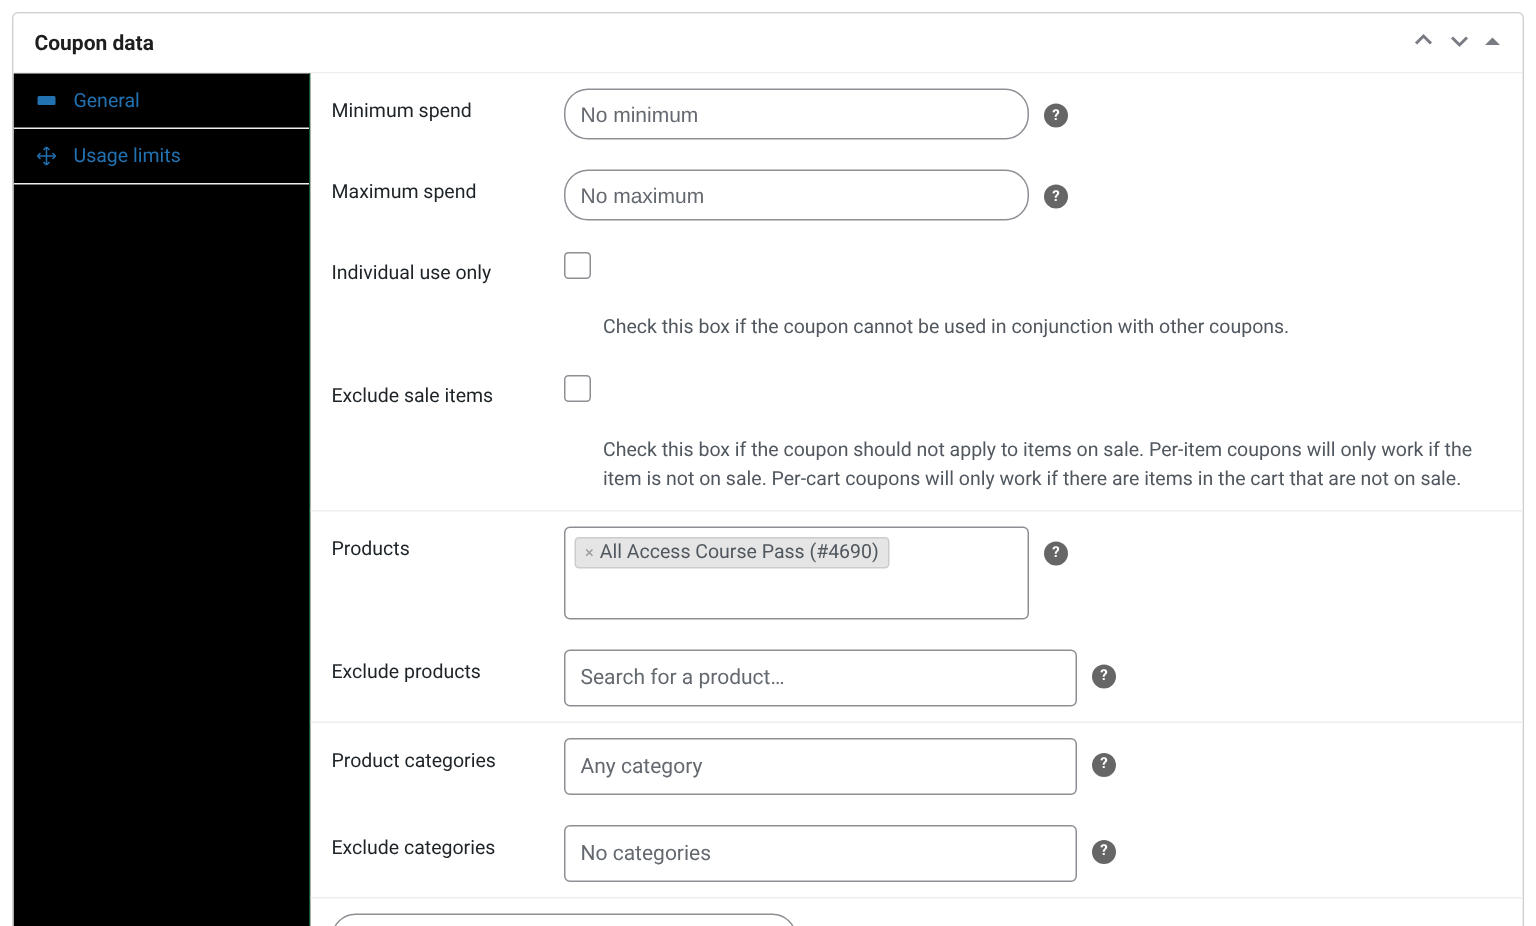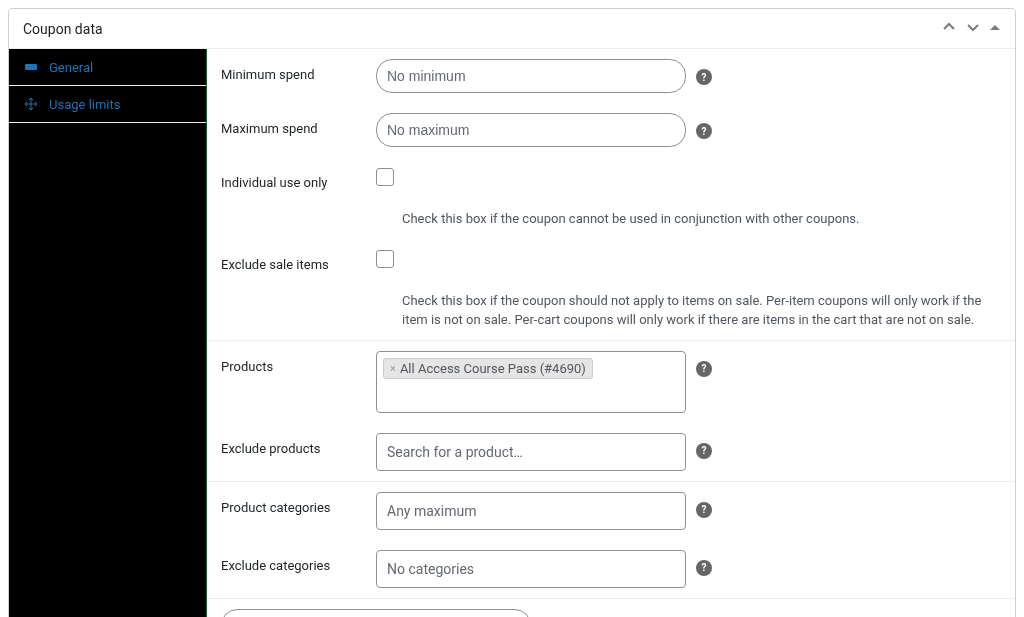--- a/index.html
+++ b/index.html
@@ -22,21 +22,21 @@
     .panel-header {
       display: flex;
       align-items: center;
       justify-content: space-between;
       padding: 10px 14px;
       border-bottom: 1px solid #eee;
       background: #fff;
     }
     .panel-title {
       font-size: 14px;
-      font-weight: 400;
+      font-weight: 700;
       color: #1e1e1e;
     }
     .panel-controls {
       display: flex;
       gap: 8px;
       align-items: center;
     }
     .panel-controls span {
       color: #787c82;
       cursor: pointer;
@@ -114,21 +114,21 @@
       border: 1px solid #8c8f94;
       border-radius: 16px;
       font-size: 14px;
       color: #646970;
       background: #fff;
     }
     .text-input::placeholder {
       color: #646970;
     }
     .select-input {
-      width: 310px;
+      width: 342px;
       padding: 8px 10px;
       border: 1px solid #8c8f94;
       border-radius: 4px;
       font-size: 14px;
       color: #646970;
       background: #fff;
       min-height: 38px;
       display: flex;
       align-items: center;
     }
@@ -290,21 +290,21 @@
             <div class="select-input">Search for a product…</div>
             <span class="help-icon">?</span>
           </div>
         </div>
       </div>
 
       <div class="field-group section-divider">
         <div class="field-row">
           <div class="field-label">Product categories</div>
           <div class="field-input-area">
-            <div class="select-input">Any maximum</div>
+            <div class="select-input">Any category</div>
             <span class="help-icon">?</span>
           </div>
         </div>
         <div class="field-row">
           <div class="field-label">Exclude categories</div>
           <div class="field-input-area">
             <div class="select-input">No categories</div>
             <span class="help-icon">?</span>
           </div>
         </div>

